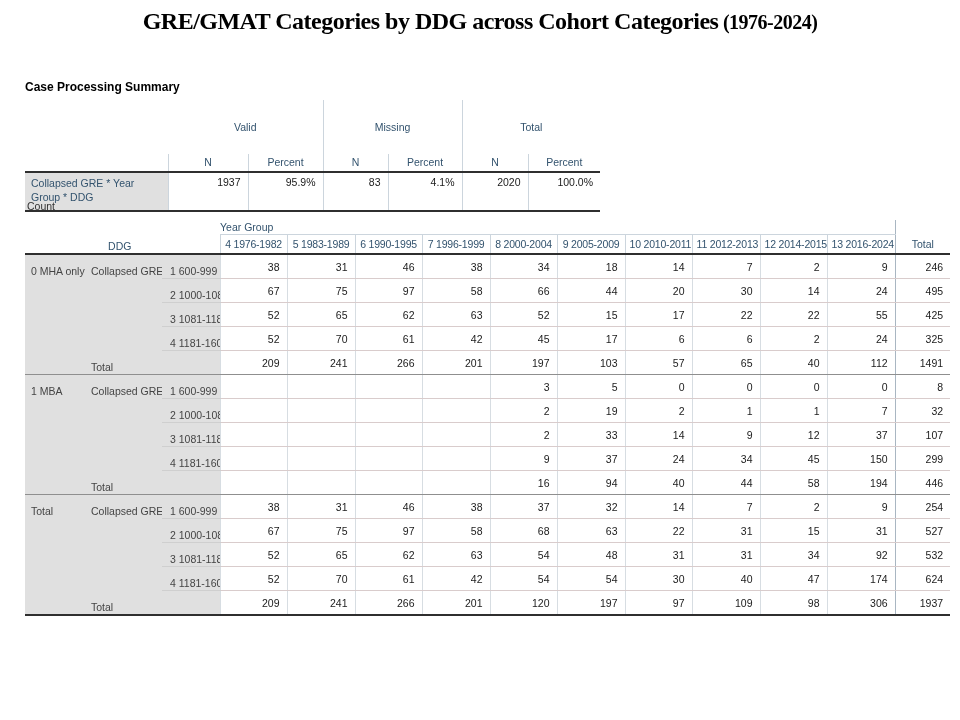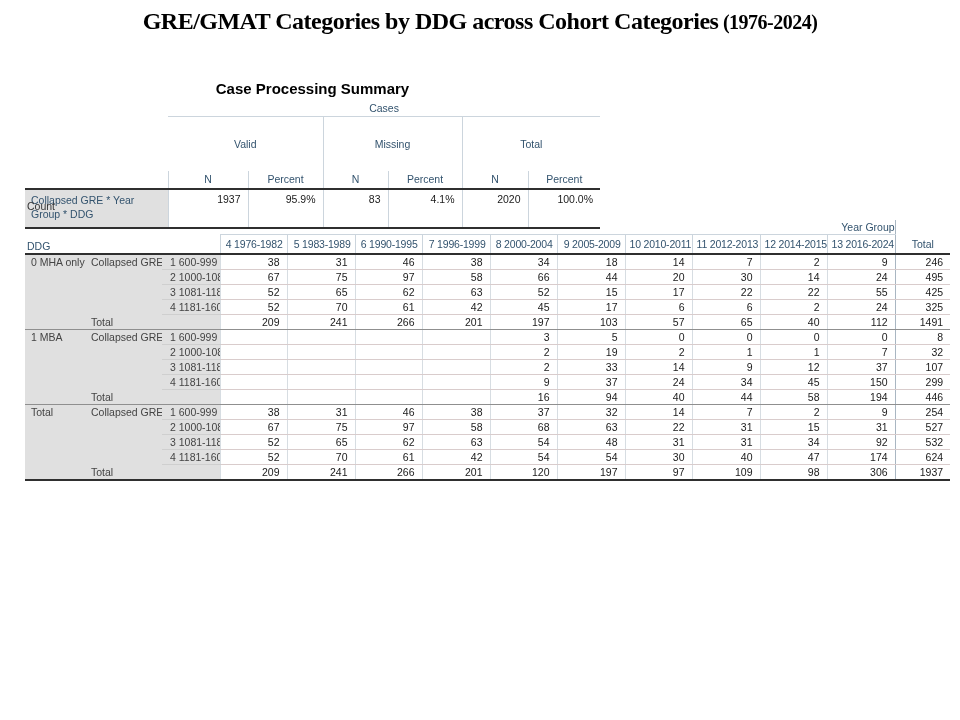--- a/index.html
+++ b/index.html
@@ -13,22 +13,22 @@
     --stub-text:#444444;
     --value-text:#1a1a1a;
   }
   html,body{margin:0;padding:0;background:#ffffff;}
   .canvas{position:relative;width:960px;height:660px;background:#ffffff;overflow:hidden;
           font-family:"Liberation Sans",sans-serif;}
   .main-title{position:absolute;top:8px;left:0;width:100%;text-align:center;
               font-family:"Liberation Serif",serif;font-weight:bold;color:#000;}
   .main-title .t1{font-size:24px;letter-spacing:-0.5px;}
   .main-title .t2{font-size:20px;letter-spacing:-0.5px;}
-  .cps-title{position:absolute;top:80px;left:25px;width:575px;text-align:center;
-             font-size:15px;font-weight:bold;color:#000;}
+  .cps-title{position:absolute;top:80px;left:25px;width:575px;text-align:left;
+             font-size:12px;font-weight:bold;color:#000;}
   table{border-collapse:collapse;table-layout:fixed;font-size:10.5px;}
   th,td{font-weight:normal;padding:1px 7px;white-space:nowrap;overflow:hidden;}
   
   .summary{position:absolute;top:100px;left:25px;width:575px;}
   .summary th{color:var(--header-text);}
   .sum-cases{text-align:center;border-bottom:1px solid var(--grid-line);padding:2px 0;}
   .sum-grp{text-align:center;padding:21px 0;}
   .sum-colh{text-align:center;padding:2px 0 3px 0;border-bottom:2px solid var(--dark-border);}
   .sum-stub-empty{border-bottom:2px solid var(--dark-border);}
   .sep-l{border-left:1px solid var(--grid-line);}
@@ -36,29 +36,29 @@
             vertical-align:top;white-space:normal;line-height:14px;padding:3px 16px 3px 6px;
             border-bottom:2px solid var(--dark-border);}
   .sum-val{text-align:right;vertical-align:top;color:var(--value-text);padding-top:3px;
            height:33px;border-left:1px solid var(--grid-line);
            border-bottom:2px solid var(--dark-border);}
   
   .count-label{position:absolute;top:200px;left:27px;font-size:10.5px;color:#333;}
   .crosstab{position:absolute;top:220px;left:25px;width:925px;}
   .crosstab thead th{color:var(--header-text);}
   .corner{border:none;}
-  .yeargroup{text-align:right;border-bottom:1px solid var(--grid-line);padding:0;height:14px;}
+  .yeargroup{text-align:left;border-bottom:1px solid var(--grid-line);padding:0;height:14px;}
   .tc-top{border-left:1px solid var(--total-sep);}
-  .hdr-b th{border-bottom:2px solid var(--dark-border);height:16px;}
+  .hdr-b th{border-bottom:2px solid var(--dark-border);height:16px;text-align:center;}
   .ddg-head{text-align:left;vertical-align:bottom;padding-left:2px;}
   .yh{text-align:right;padding:1px 4px;border-left:1px solid var(--grid-line);letter-spacing:-0.2px;}
   .th-total{text-align:center;border-left:1px solid var(--total-sep);}
   .crosstab tbody tr{height:15px;}
   .stub{background:var(--stub-background);color:var(--stub-text);text-align:left;
-        vertical-align:top;padding:1px 4px 1px 6px;}
+        vertical-align:top;padding:10px 4px 1px 6px;}
   .cat{border-bottom:1px solid #cfcfcf;padding-left:8px;}
   .num{text-align:right;color:var(--value-text);
        border-left:1px solid #d7dde2;border-bottom:1px solid var(--row-line);}
   .totalcol{border-left:1px solid var(--total-sep);}
   tr.section-total th, tr.section-total td{border-bottom:1px solid var(--section-border);}
   tr.section-total.grand th, tr.section-total.grand td{border-bottom:2px solid var(--dark-border);}
   .sec-end{border-bottom:1px solid var(--section-border);}
   .grand-end{border-bottom:2px solid var(--dark-border);}
   .totlabel{padding-left:6px;}
 </style>
@@ -79,24 +79,20 @@
         <col style="width:80px">
         <col style="width:75px">
       <col style="width:65px">
         <col style="width:74px">
         <col style="width:66px">
         <col style="width:72px">
     </colgroup>
     <thead>
       <tr>
         <th class="corner"></th>
-        <th class="sum-cases" colspan="6">Cases</th>
-      </tr>
-      <tr>
-        <th class="corner"></th>
         <th class="sum-grp" colspan="2">Valid</th>
         <th class="sum-grp sep-l" colspan="2">Missing</th>
         <th class="sum-grp sep-l" colspan="2">Total</th>
       </tr>
       <tr>
         <th class="sum-stub-empty"></th>
         <th class="sum-colh sep-l">N</th>
         <th class="sum-colh sep-l">Percent</th>
         <th class="sum-colh sep-l">N</th>
         <th class="sum-colh sep-l">Percent</th>

